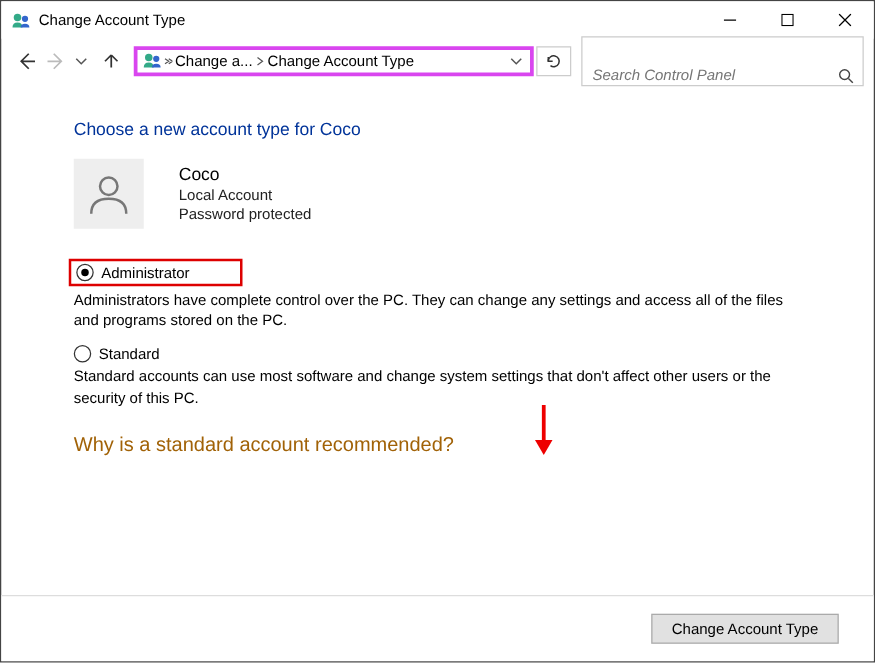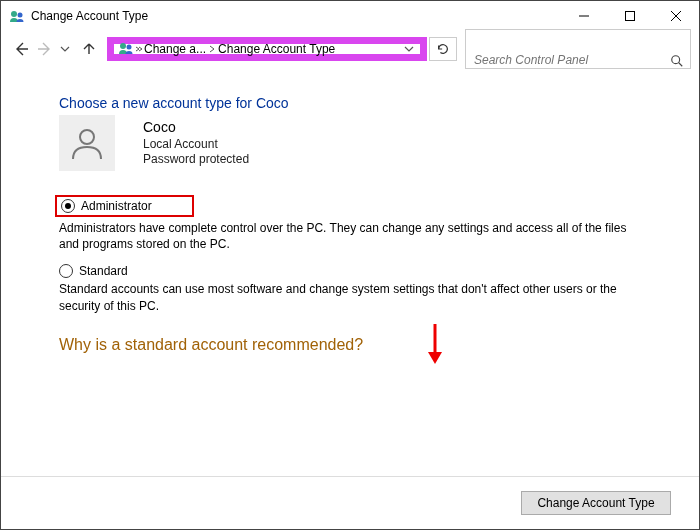--- a/index.html
+++ b/index.html
@@ -32,21 +32,21 @@
   }
   .nav-btn {
     width:24px; height:24px; display:flex;
     align-items:center; justify-content:center;
     color:#555;
   }
   .nav-btn.disabled { color:#bbb; }
   .chev-down { margin-left:-4px; }
   .addrbar {
     margin-left:6px;
-    border:7px solid #d946ef; height:24px;
+    border:3px solid #d946ef; height:24px;
     display:flex; align-items:center;
     padding:0 2px 0 4px; gap:0;
     width:320px;
     background:#fff;
   }
   .crumb { padding:0 2px; white-space:nowrap; overflow:hidden; text-overflow:ellipsis; max-width:85px; }
   .crumb-sep { width:8px; display:flex; align-items:center; color:#555; }
   .addr-drop { margin-left:auto; width:18px; height:22px; display:flex; align-items:center; justify-content:center; color:#555;}
   .refresh {
     border:1px solid #ccc; width:28px; height:24px; margin-left:2px;
@@ -62,21 +62,21 @@
     border:none; outline:none; flex:1; font-size:12px;
     font-style:italic; color:#666; background:transparent;
   }
   .searchbox .mag { width:14px; height:14px; color:#444; }
   
   .content {
     flex:1; padding:28px 38px 0 58px;
     overflow:auto;
   }
   .heading {
-    color:#003399; font-size:14px; margin-bottom:4px;
+    color:#003399; font-size:14px; margin-bottom:16px;
   }
   .userrow { display:flex; gap:28px; margin-bottom:24px; }
   .avatar {
     width:56px; height:56px; background:#eee;
     display:flex; align-items:center; justify-content:center;
   }
   .userinfo { display:flex; flex-direction:column; justify-content:center; line-height:1.3; }
   .username { font-size:14px; }
   .usersub { color:#222; }
   .option {

